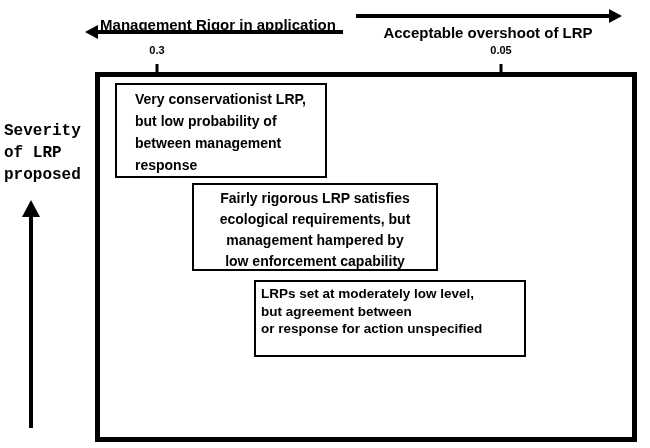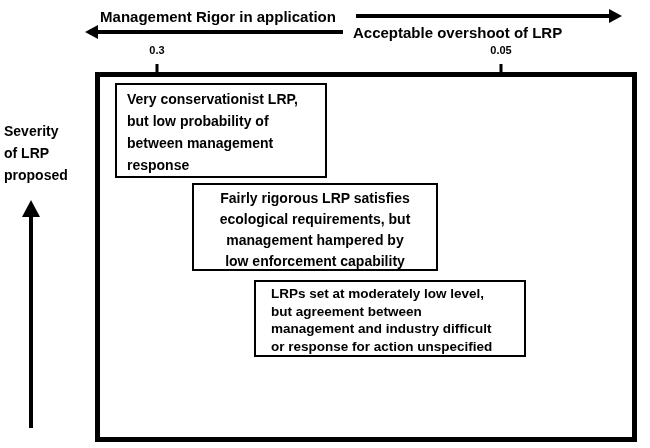--- a/index.html
+++ b/index.html
@@ -10,26 +10,26 @@
     background: #ffffff;
     font-family: "Liberation Sans", sans-serif;
     font-weight: bold;
     color: #000000;
     overflow: hidden;
   }
   .abs { position: absolute; }
 
   
   .top-left-label {
-    left: 88px; top: 8px; width: 260px;
+    left: 88px; top: 16px; width: 260px;
     font-size: 15px; text-align: center; white-space: nowrap;
   }
   .top-right-label {
     left: 353px; top: 24px; width: 270px;
-    font-size: 15px; white-space: nowrap;
+    font-size: 15px; white-space: nowrap; text-align: center;
   }
   .left-arrow-svg  { left: 85px;  top: 25px; }
   .right-arrow-svg { left: 356px; top: 9px; }
 
   
   .tick-label {
     top: 44px; font-size: 11px;
     transform: translateX(-50%);
     white-space: nowrap;
   }
@@ -47,37 +47,37 @@
   .plot-area {
     left: 95px; top: 72px; width: 542px; height: 370px;
     border: 5px solid #000000;
     box-sizing: border-box;
     background: #ffffff;
   }
 
   
   .y-axis-label {
     left: 4px; top: 120px; width: 92px;
-    font-size: 14px; line-height: 22px;
+    font-size: 16px; line-height: 22px; font-family: Liberation Mono, monospace;
   }
   .y-axis-label span { display: block; }
   .y-arrow-svg { left: 18px; top: 200px; }
 
   
   .note-box {
     background: #ffffff;
     border: 2px solid #000000;
     box-sizing: border-box;
-    padding: 3px 10px;
+    padding: 3px 18px;
     font-size: 14px;
   }
   .note-box span { display: block; white-space: nowrap; }
   .box-1 { left: 115px; top: 83px;  width: 212px; height: 95px; line-height: 22px; }
   .box-2 { left: 192px; top: 183px; width: 246px; height: 88px; line-height: 21px; text-align: center; }
-  .box-3 { left: 254px; top: 280px; width: 272px; height: 77px; line-height: 17.5px; font-size: 13.5px; padding: 3px 15px; }
+  .box-3 { left: 254px; top: 280px; width: 272px; height: 77px; line-height: 17.5px; font-size: 13.5px; padding: 3px 5px; }
   .box-4 { left: 380px; top: 362px; width: 251px; height: 76px; line-height: 18px;   font-size: 13.5px; }
 </style>
 </head>
 <body>
 
 <div id="figure">
 
   <div class="abs top-left-label">Management Rigor in application</div>
   <svg class="abs left-arrow-svg" width="260" height="14" viewBox="0 0 260 14">
     <line x1="258" y1="7" x2="12" y2="7" stroke="#000000" stroke-width="4"></line>
@@ -122,18 +122,17 @@
   <div class="abs note-box box-2">
     <span>Fairly rigorous LRP satisfies</span>
     <span>ecological requirements, but</span>
     <span>management hampered by</span>
     <span>low enforcement capability</span>
   </div>
 
   <div class="abs note-box box-3">
     <span>LRPs set at moderately low level,</span>
     <span>but agreement between</span>
-    <span>management and industry difficult</span>
     <span>or response for action unspecified</span>
   </div>
 
 
 </div>
 
 </body></html>

